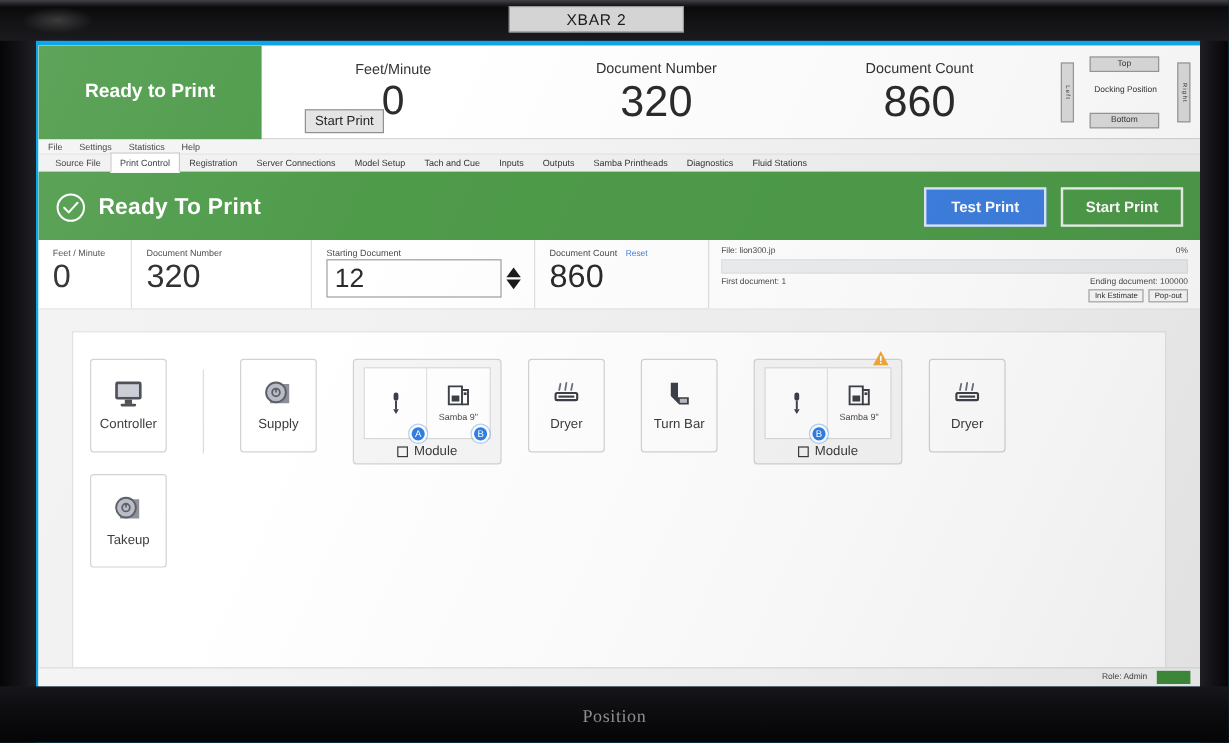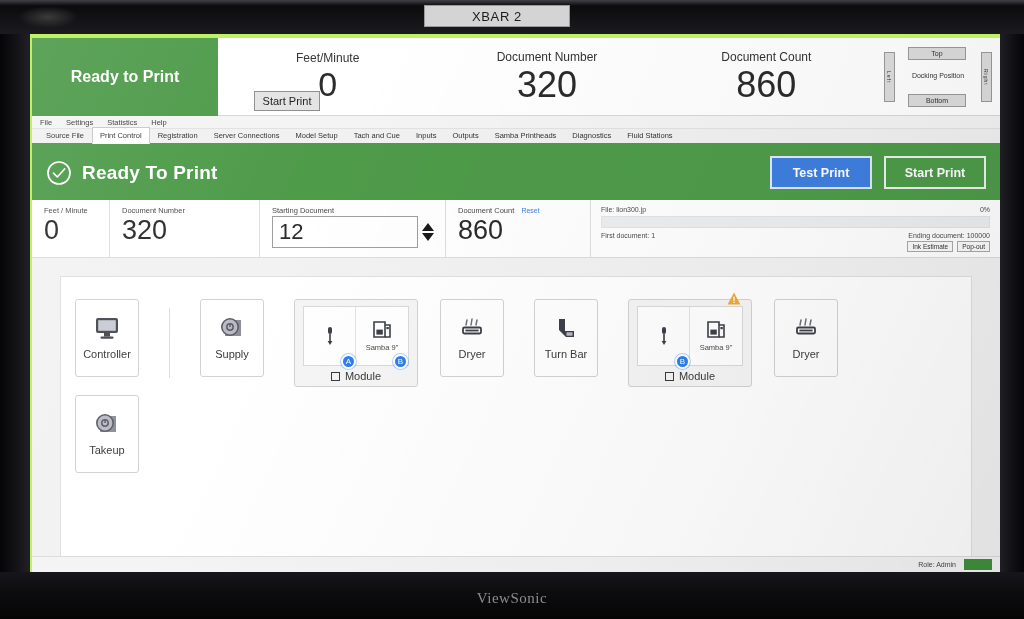--- a/index.html
+++ b/index.html
@@ -3,21 +3,21 @@
 <meta charset="utf-8">
 <style>
   * { box-sizing: border-box; margin: 0; padding: 0; }
   html, body {
     width: 1024px; height: 619px; overflow: hidden;
     font-family: "Liberation Sans", sans-serif;
     background: #0a0a0a;
   }
 
   
-  #photo { position: relative; width: 1024px; height: 619px; background: #bef264; }
+  #photo { position: relative; width: 1024px; height: 619px; background: #0ea5e9; }
 
   .bezel-top {
     position: absolute; left: 0; top: 0; width: 1024px; height: 34px;
     background: linear-gradient(180deg,#07070a 0%,#131316 55%,#1b1b1f 100%);
   }
   .bezel-top-sheen {
     position:absolute; left:0; top:0; width:1024px; height:6px;
     background: linear-gradient(180deg, rgba(150,150,160,.40), rgba(0,0,0,0));
   }
   .smudge {
@@ -482,16 +482,16 @@
   </div>
 
   <div class="bezel-left"></div>
   <div class="bezel-right"></div>
   <div class="bezel-top">
     <div class="bezel-top-sheen"></div>
     <div class="smudge"></div>
     <div class="win-title">XBAR 2</div>
   </div>
   <div class="bezel-bottom">
-    <div class="brand">ViewSonic</div>
+    <div class="brand">Position</div>
   </div>
 
 </div>
 
 </body></html>

